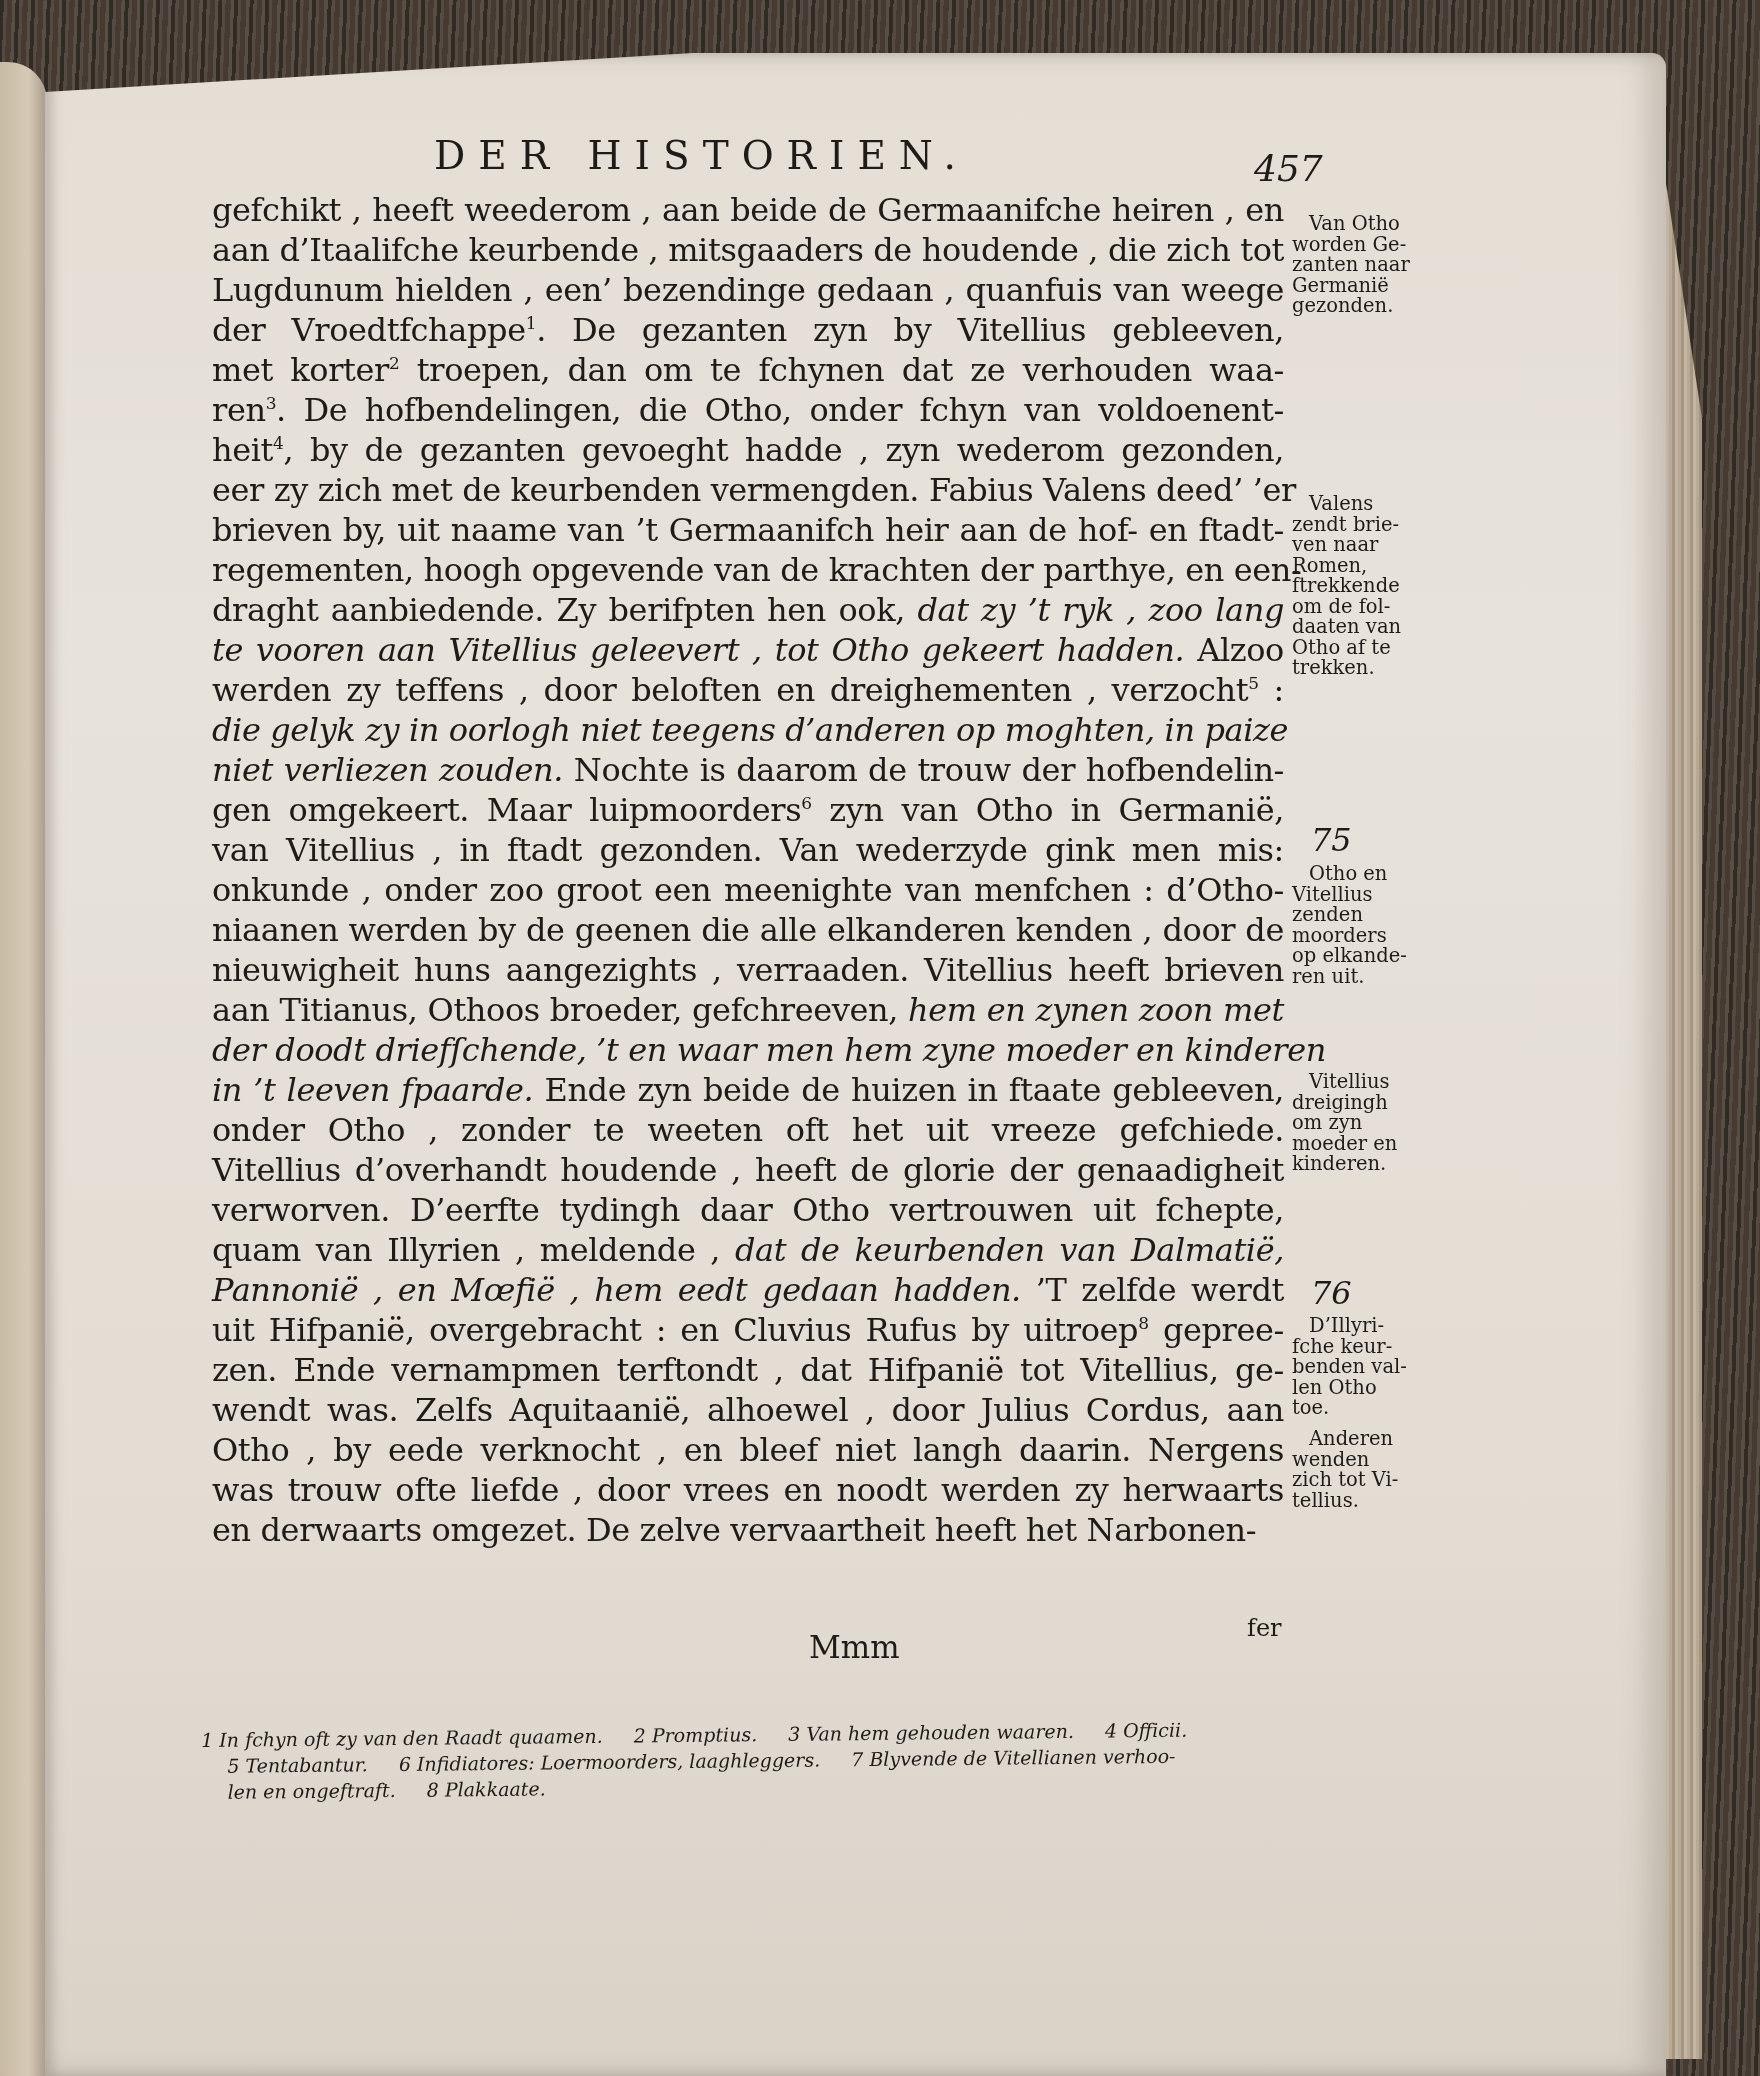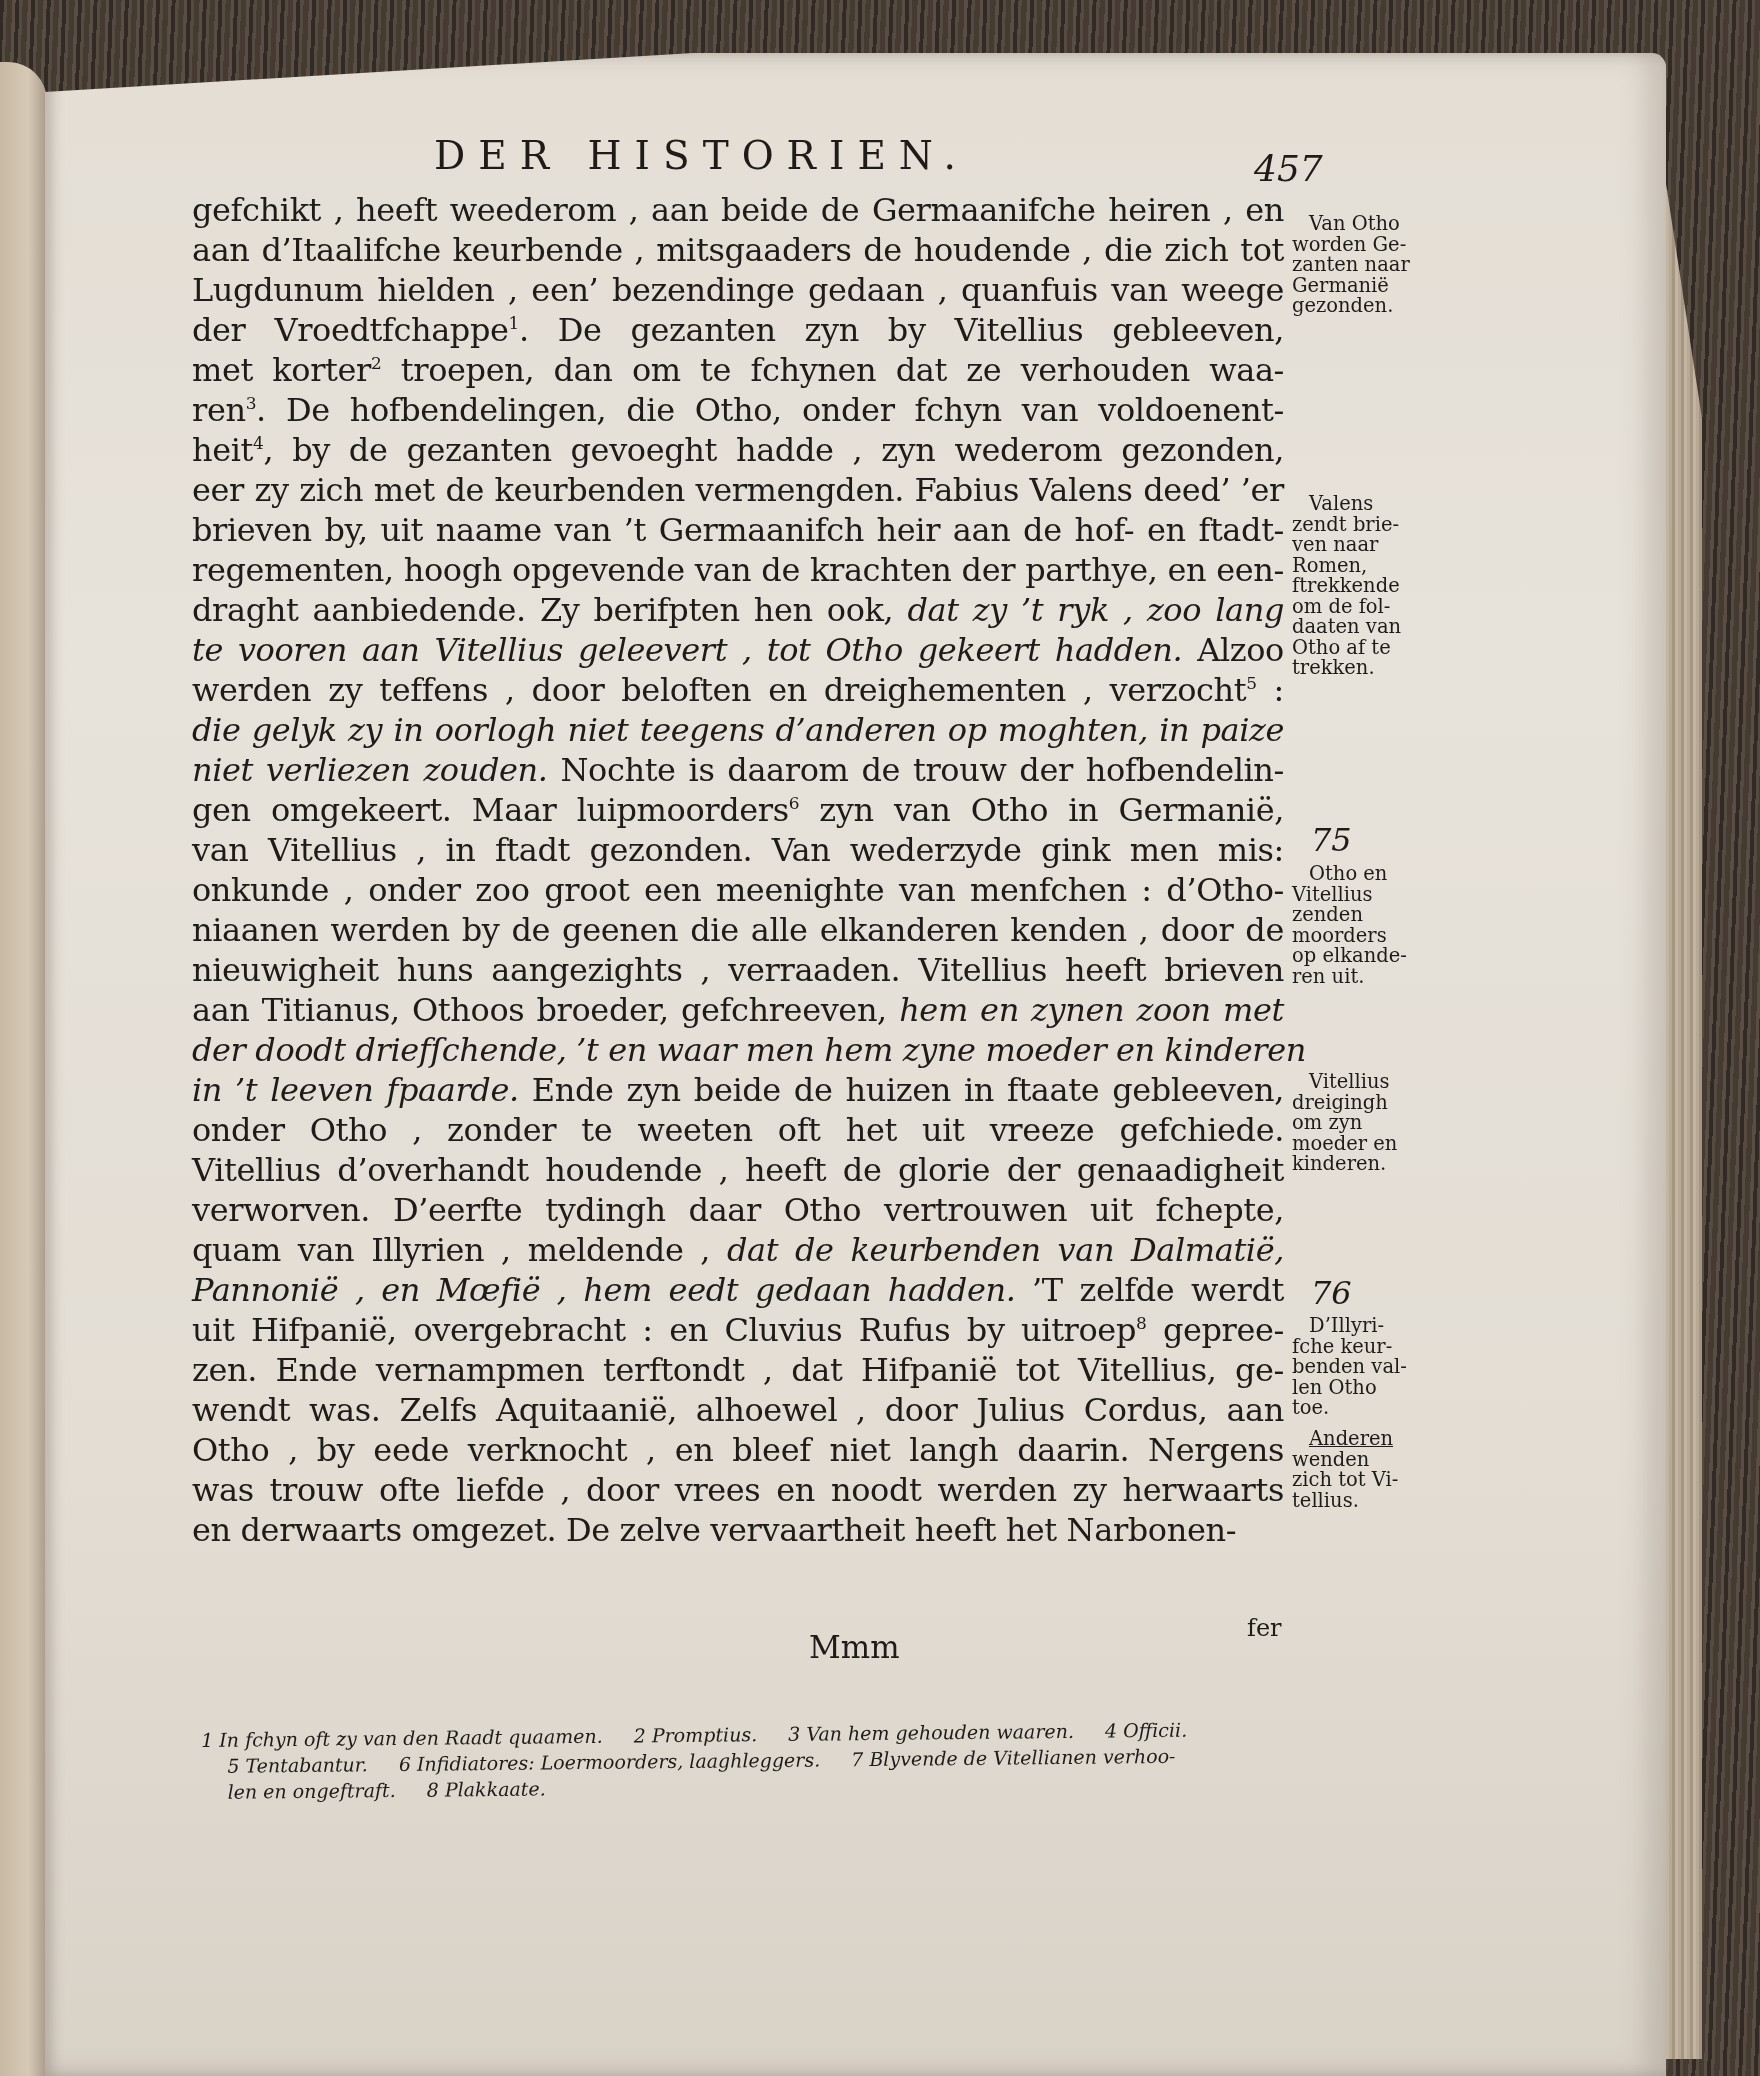--- a/index.html
+++ b/index.html
@@ -35,21 +35,21 @@
     }
     .page-number {
       position: absolute; top: 151px; left: 1254px;
       font-size: 36px; font-style: italic; line-height: 1;
     }
     .body-text {
       position: absolute; left: 192px; top: 190px; width: 1092px;
     }
     .line {
       height: 40px; line-height: 40px; font-size: 32px; white-space: nowrap;
-      text-align: justify; text-align-last: justify; letter-spacing: -0.4px;
+      text-align: justify; text-align-last: justify; letter-spacing: -0.4px; margin-left: 20px;
     }
     .line.last { text-align-last: left; }
     .line i { font-style: italic; }
     sup { font-size: 17px; line-height: 0; vertical-align: 11.7px; }
     .sidenote {
       position: absolute; left: 1292px; font-size: 19.5px; line-height: 20.5px;
       width: 130px;
     }
     .sidenote div { white-space: nowrap; }
     .section-num {
@@ -155,21 +155,21 @@
   </div>
 <div class="section-num ink" style="top:1277px">76</div>
 <div class="sidenote ink" style="top:1316px" id="sn4">
     <div style="padding-left: 17px;">D’Illyri-</div>
     <div>fche keur-</div>
     <div>benden val-</div>
     <div>len Otho</div>
     <div>toe.</div>
   </div>
 <div class="sidenote ink" style="top:1429px" id="sn5">
-    <div style="padding-left: 17px; text-decoration: underline;">Anderen</div>
+    <div style="padding-left: 17px;">Anderen</div>
     <div>wenden</div>
     <div>zich tot Vi-</div>
     <div>tellius.</div>
   </div>
 
 <div class="signature ink">Mmm</div>
 <div class="catchword ink">fer</div>
 
 <div class="footnotes ink">
   <div>

